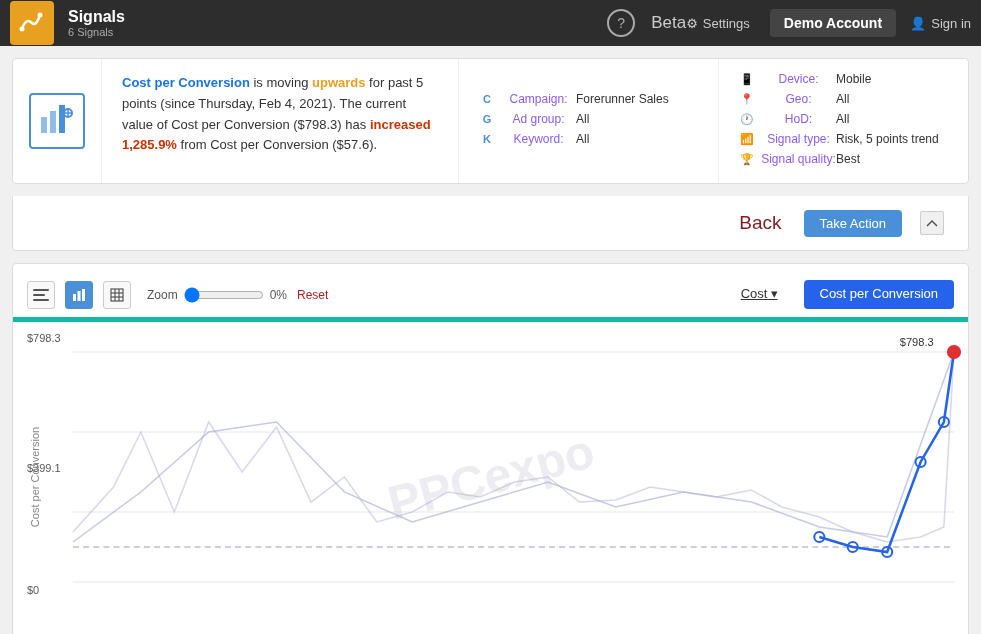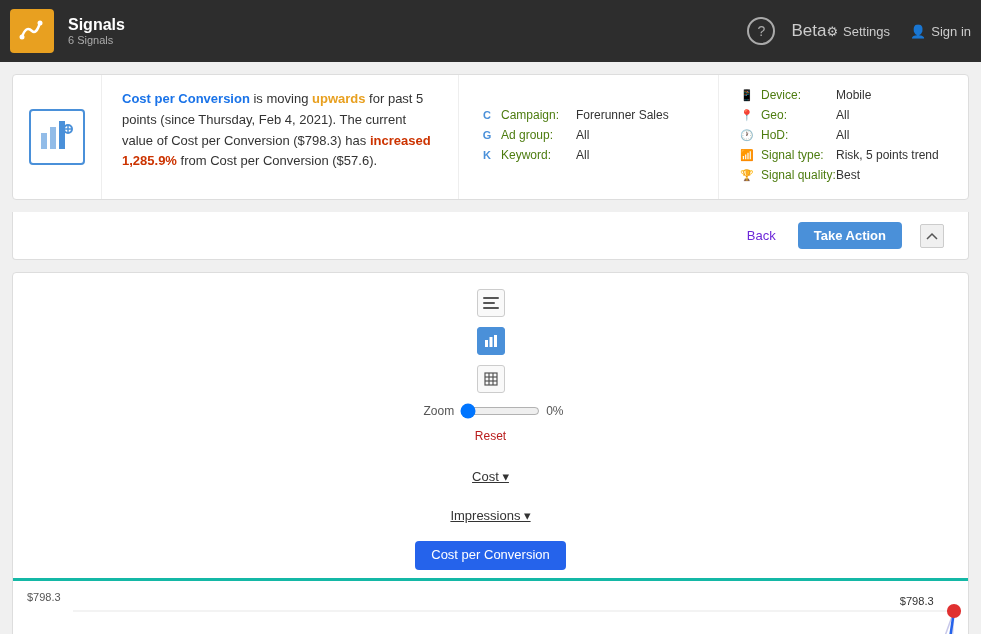--- a/index.html
+++ b/index.html
@@ -1,21 +1,21 @@
 <!DOCTYPE html>
 <html><head>
   <meta charset="utf-8">
   <style>
     * { box-sizing: border-box; margin: 0; padding: 0; }
     body { font-family: Arial, sans-serif; font-size: 13px; background: #f0f0f0; width: 981px; overflow-x: hidden; }
 
     
     .header {
       background: #2d2d2d;
-      height: 62px;
+      height: 46px;
       display: flex;
       align-items: center;
       padding: 0 10px;
       color: #fff;
     }
     .header-logo {
       background: #e8a020;
       width: 44px;
       height: 44px;
       border-radius: 4px;
@@ -89,21 +89,21 @@
       display: flex;
       flex-direction: column;
       justify-content: center;
       border-left: 1px solid #eee;
       min-width: 260px;
     }
     .signal-meta-row {
       display: flex; align-items: center; margin-bottom: 4px; font-size: 12px; color: #555;
     }
     .signal-meta-icon { width: 16px; height: 16px; margin-right: 6px; display: flex; align-items: center; justify-content: center; font-size: 11px; color: #4a90d9; font-weight: bold; }
-    .signal-meta-label { color: #4d7c0f; min-width: 75px; }
+    .signal-meta-label { color: #8b5cf6; min-width: 75px; text-align: center; }
     .signal-meta-value { color: #333; font-weight: 500; }
 
     .signal-meta-block2 {
       padding: 12px 20px;
       display: flex;
       flex-direction: column;
       justify-content: center;
       border-left: 1px solid #eee;
       min-width: 250px;
     }
@@ -114,51 +114,50 @@
       align-items: center;
       justify-content: flex-end;
       padding: 10px 24px;
       background: #fff;
       margin: 0 12px;
       border: 1px solid #ddd;
       border-top: none;
       border-radius: 0 0 4px 4px;
       gap: 10px;
     }
-    .btn-back { background: none; border: none; color: #6d28d9; cursor: pointer; font-size: 13px; padding: 6px 12px; }
+    .btn-back { background: none; border: none; color: #7f1d1d; cursor: pointer; font-size: 19px; padding: 6px 12px; }
     .btn-bookmark {
       border: 1px solid #4a90d9; background: #fff; color: #4a90d9;
       padding: 6px 16px; border-radius: 4px; cursor: pointer; font-size: 13px;
     }
     .btn-take-action {
       background: #4a90d9; color: #fff; border: none;
-      padding: 6px 16px; border-radius: 4px; cursor: pointer; font-size: 13px; font-weight: bold;
+      padding: 6px 16px; border-radius: 4px; cursor: pointer; font-size: 13px; font-weight: normal;
     }
     .collapse-btn {
       margin-left: 8px;
       background: #f0f0f0; border: 1px solid #ccc;
       width: 24px; height: 24px; display: flex; align-items: center; justify-content: center;
       cursor: pointer; border-radius: 2px; color: #555;
     }
 
     
     .chart-area {
       background: #fff;
       margin: 12px;
       border: 1px solid #ddd;
       border-radius: 4px;
       padding: 12px 0 8px 0;
     }
     .chart-toolbar {
       display: flex;
       align-items: center;
       padding: 4px 14px 8px 14px;
-      border-bottom: 3px solid #14b8a6;
+      border-bottom: 5px solid #14b8a6;
       gap: 10px;
-      flex-direction: column;
     }
     .chart-icon-btn {
       width: 28px; height: 28px; border: 1px solid #ccc; border-radius: 3px;
       display: flex; align-items: center; justify-content: center; cursor: pointer;
       color: #555; background: #f9f9f9;
     }
     .chart-icon-btn.active { background: #4a90d9; border-color: #4a90d9; color: #fff; }
     .zoom-block { display: flex; align-items: center; gap: 6px; margin-left: 6px; }
     .zoom-label { font-size: 12px; color: #555; }
     .zoom-slider { width: 80px; }
@@ -205,20 +204,21 @@
     <span class="header-title">Signals</span>
     <span class="header-subtitle">6 Signals</span>
   </div>
   <div class="header-spacer"></div>
   <div class="header-help">?</div>
   <div class="header-beta">Beta</div>
   <div class="header-settings">
     <span>⚙</span>
     <span>Settings</span>
   </div>
+  <div class="header-account">Demo Account</div>
   <div class="header-signin">
     <span>👤</span>
     <span>Sign in</span>
   </div>
 </header>
 
 <div class="signal-panel">
   <div class="signal-icon-block">
     <div class="signal-icon-box">
       <svg width="36" height="36" viewBox="0 0 36 36">
@@ -335,23 +335,20 @@
       <input type="range" class="zoom-slider" min="0" max="100" value="0" style="">
       <span class="zoom-pct">0%</span>
     </div>
     <span class="reset-btn">Reset</span>
 
     <div class="chart-spacer"></div>
 
     <div class="chart-tab chart-tab-underline">
       <span>Cost ▾</span>
     </div>
-    <div class="chart-tab chart-tab-underline">
-      <span>Impressions ▾</span>
-    </div>
     <div class="chart-tab active">
       <span>Cost per Conversion</span>
     </div>
   </div>
 
   <div class="chart-container">
     <div class="watermark">PPCexpo</div>
 
     
     <div style="position:absolute;left:14px;top:10px;font-size:11px;color:#555;">$798.3</div>

